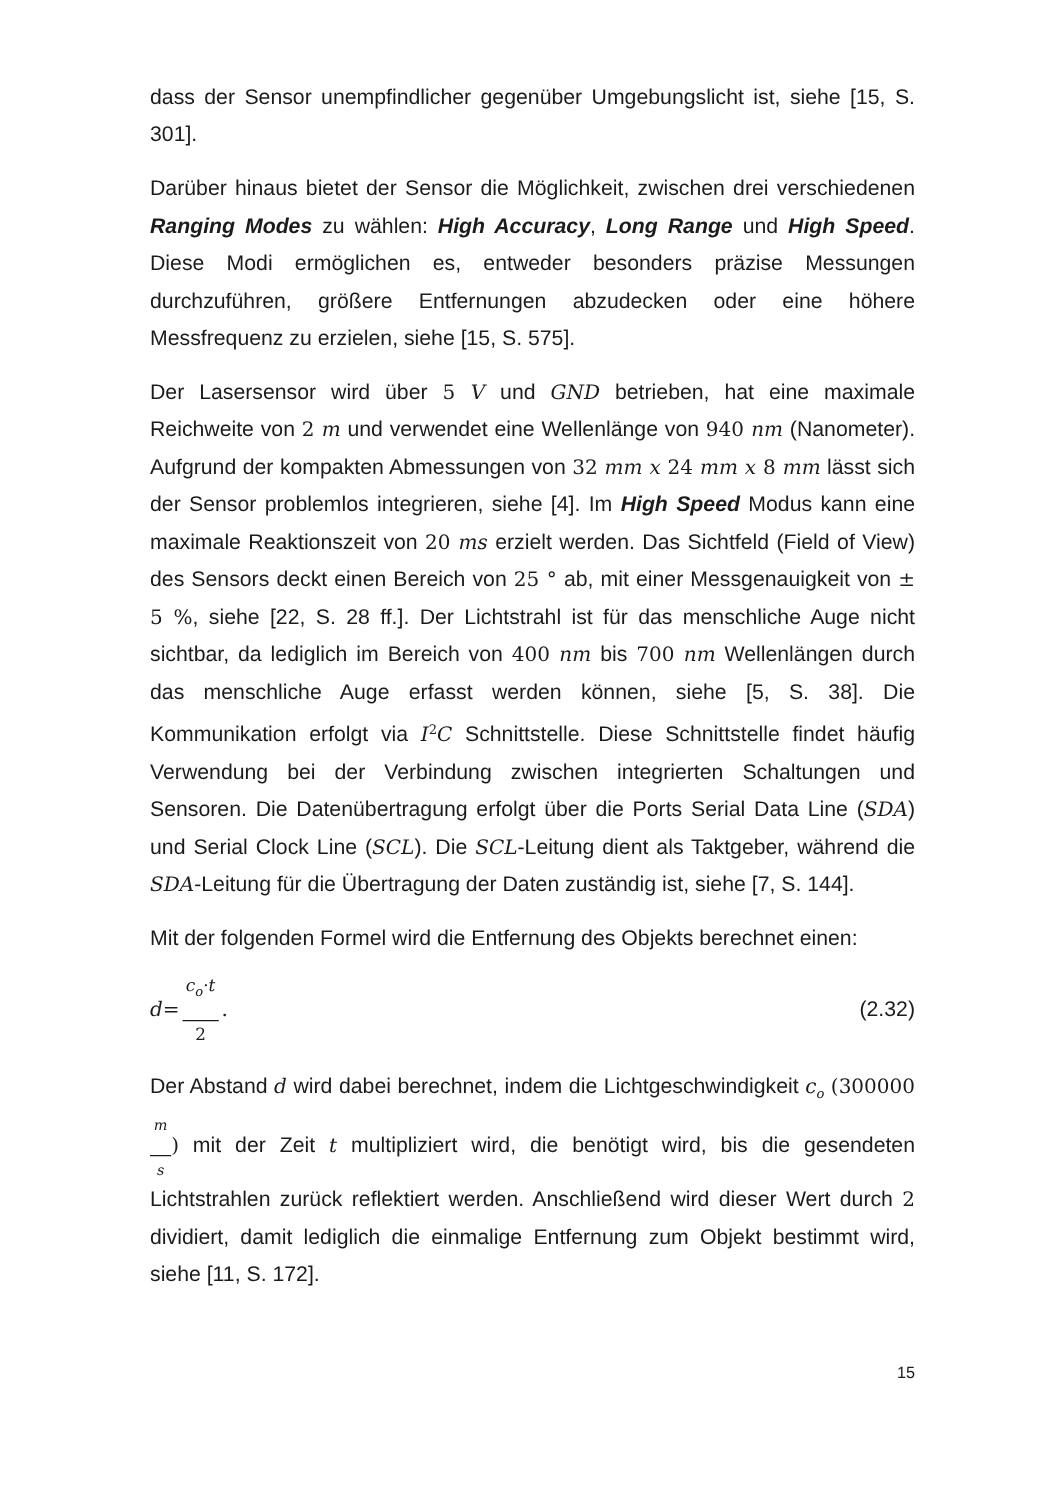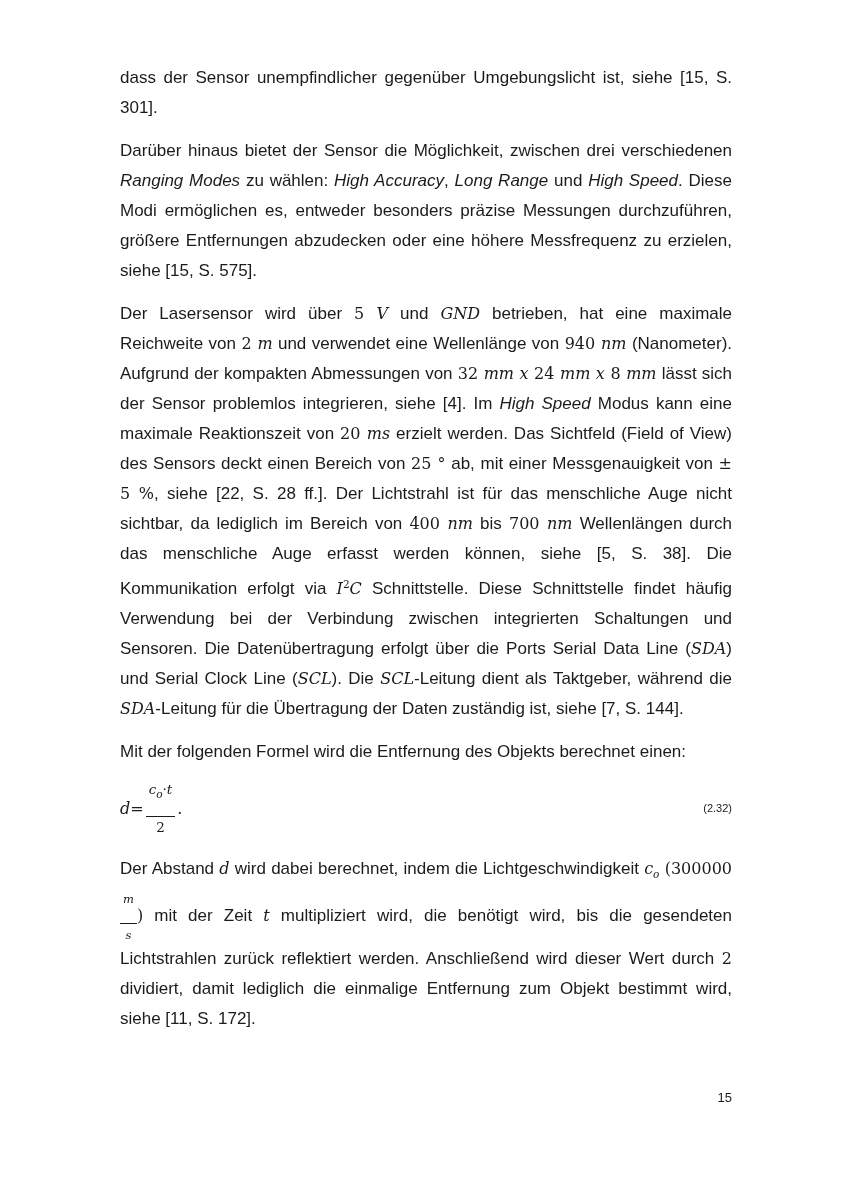--- a/index.html
+++ b/index.html
@@ -24,21 +24,21 @@
     width: 612px;
   }
   .para {
     margin: 0 0 13px 0;
     font-size: 17px;
     line-height: 30px;
     text-align: justify;
   }
   
   .r-n  { }
-  .r-i  { font-style: italic; }
+  .r-i  { font-style: italic; font-weight: bold; }
   .r-mi { font-family: "DejaVu Serif", serif; font-style: italic; font-size: 16px; }
   .r-mn { font-family: "DejaVu Serif", serif; font-size: 16px; }
   .r-msup {
     font-family: "DejaVu Serif", serif;
     font-size: 10.5px;
     vertical-align: 6px;
   }
   .r-msub {
     font-family: "DejaVu Serif", serif;
     font-style: italic;
@@ -67,21 +67,21 @@
     justify-content: space-between;
     align-items: center;
     margin: 4px 0 18px 0;
     min-height: 52px;
     font-size: 17px;
   }
   .formula-row .f-left { display: inline-flex; align-items: center; }
   .formula-row .frac .r-mi, .formula-row .frac .r-mn { font-size: 13.5px; }
   .formula-row .frac { margin: 0 2px; }
   .f-tag {
-    font-size: 11px;
+    font-size: 17px;
     color: #1b1b1b;
   }
   .page-number {
     position: absolute;
     top: 1086px;
     left: 120px;
     width: 612px;
     text-align: right;
     font-size: 13px;
     line-height: 24px;

